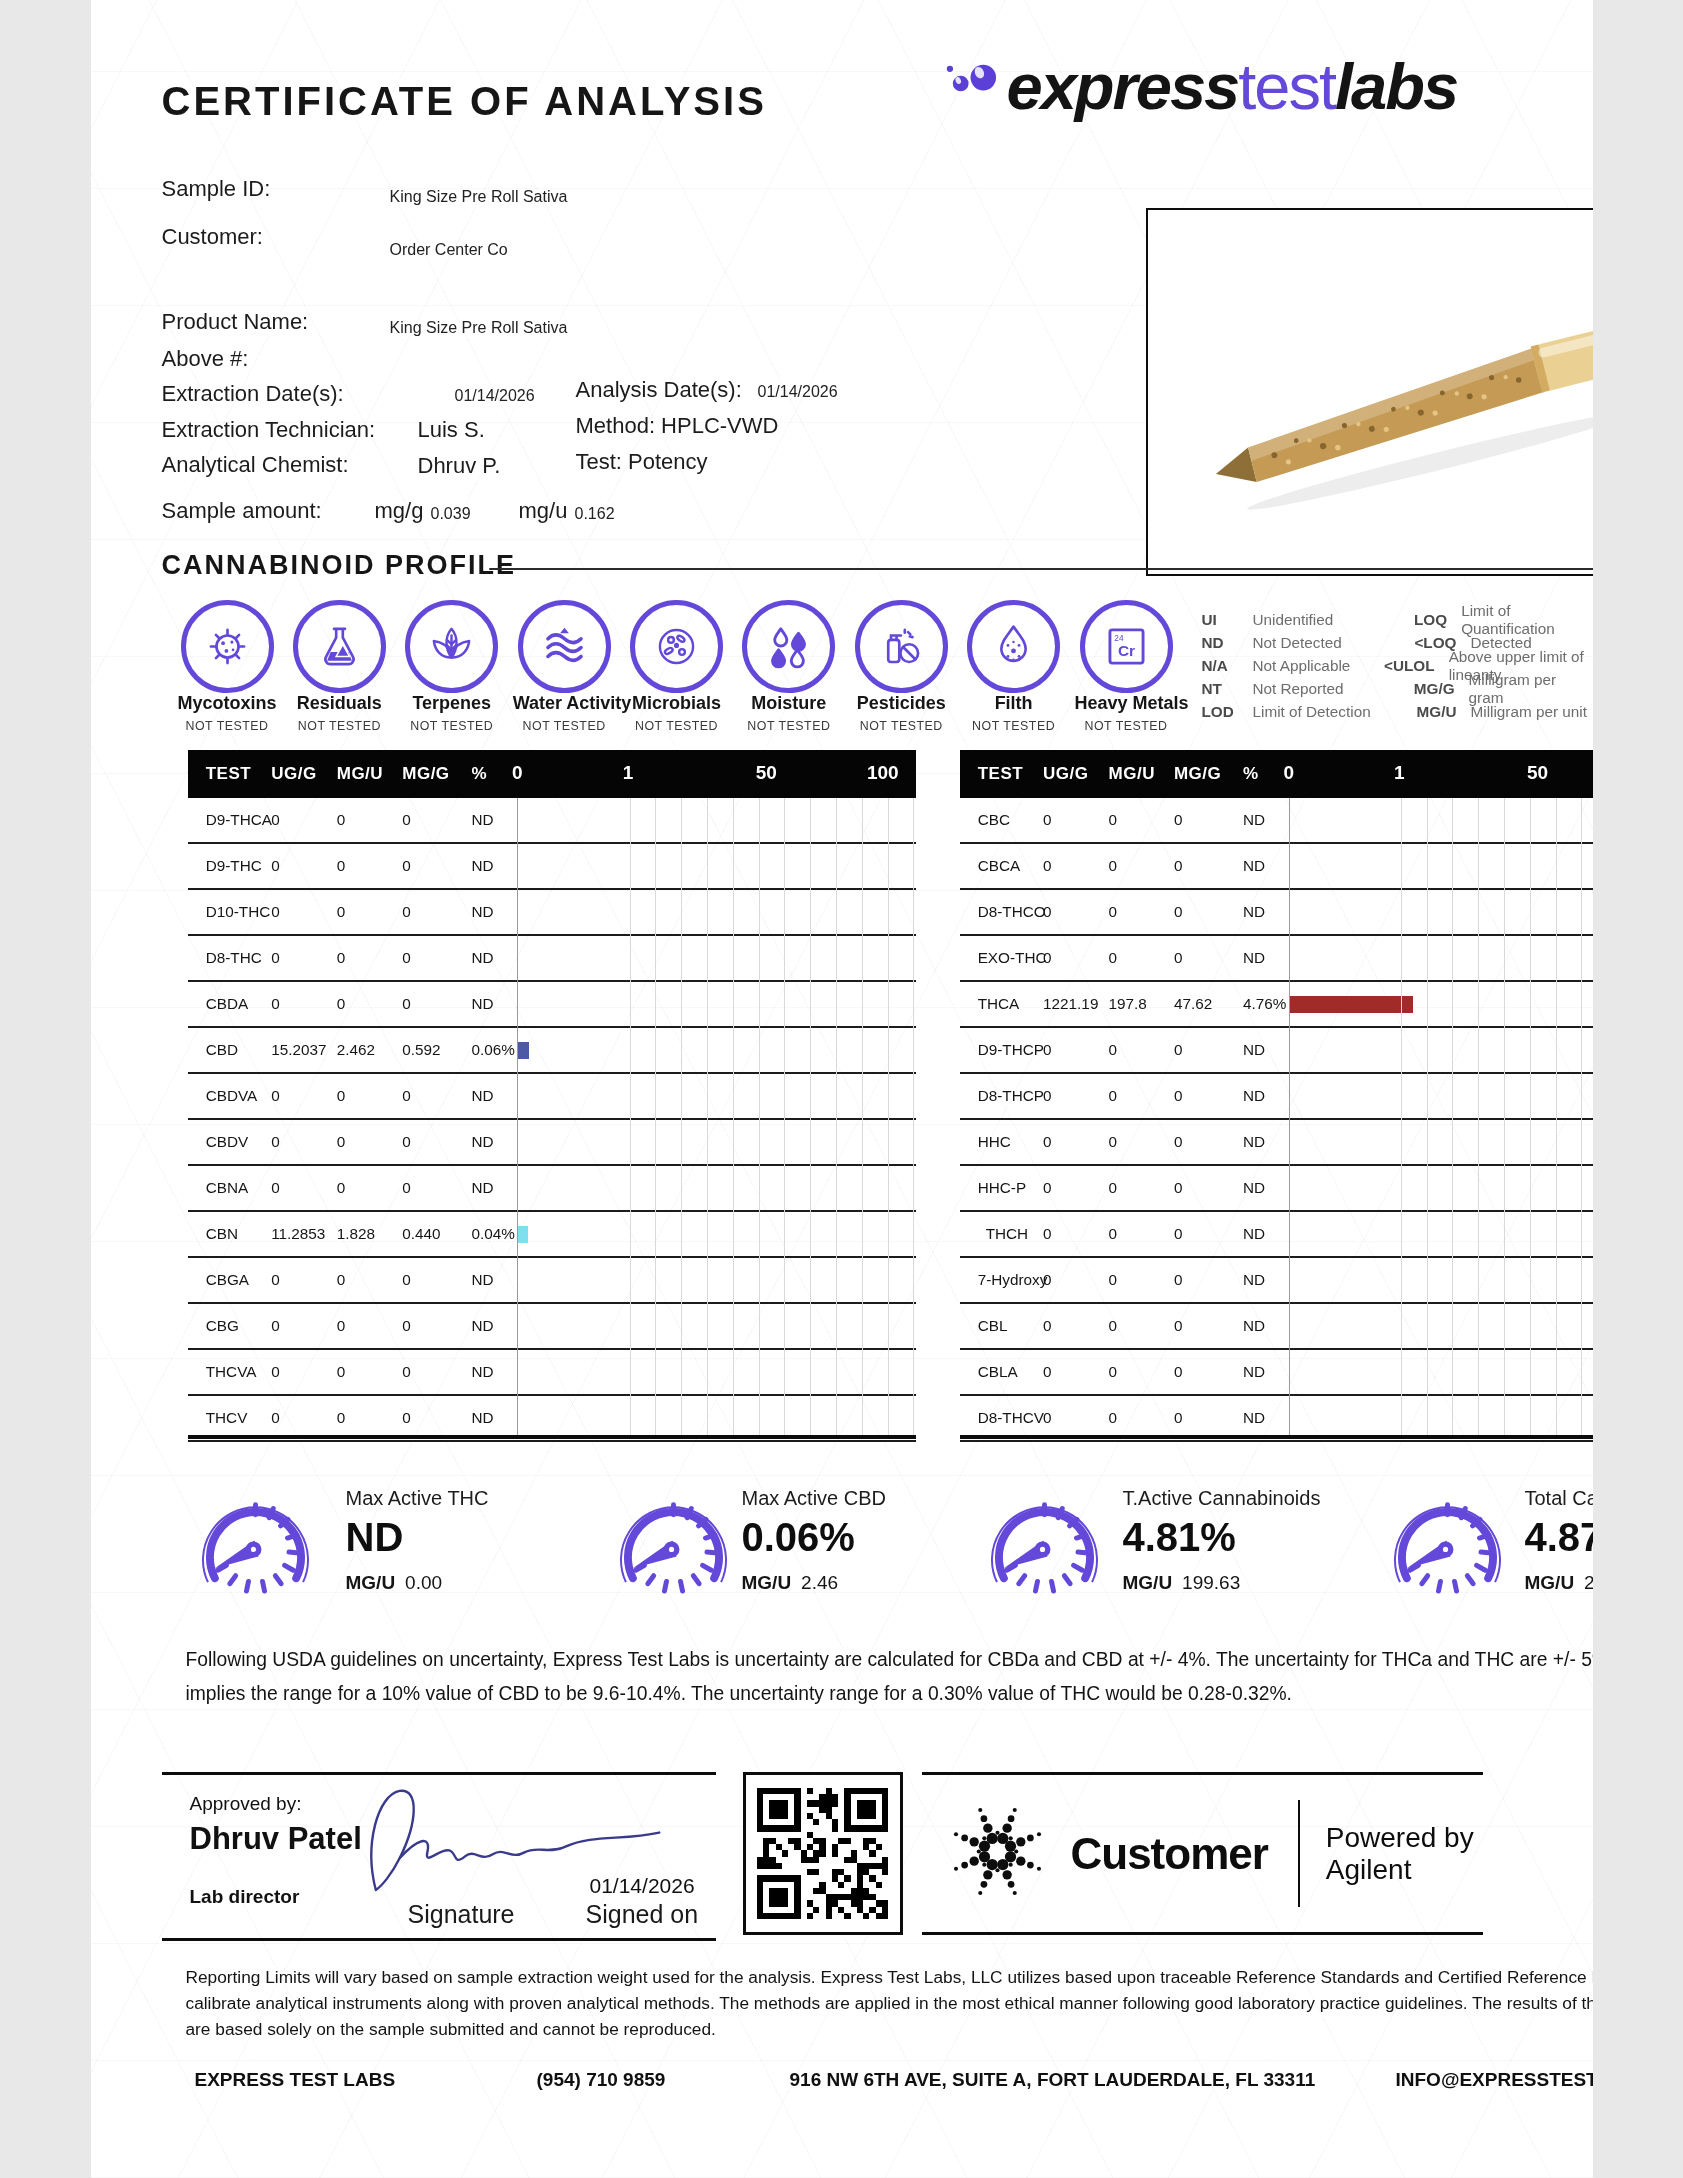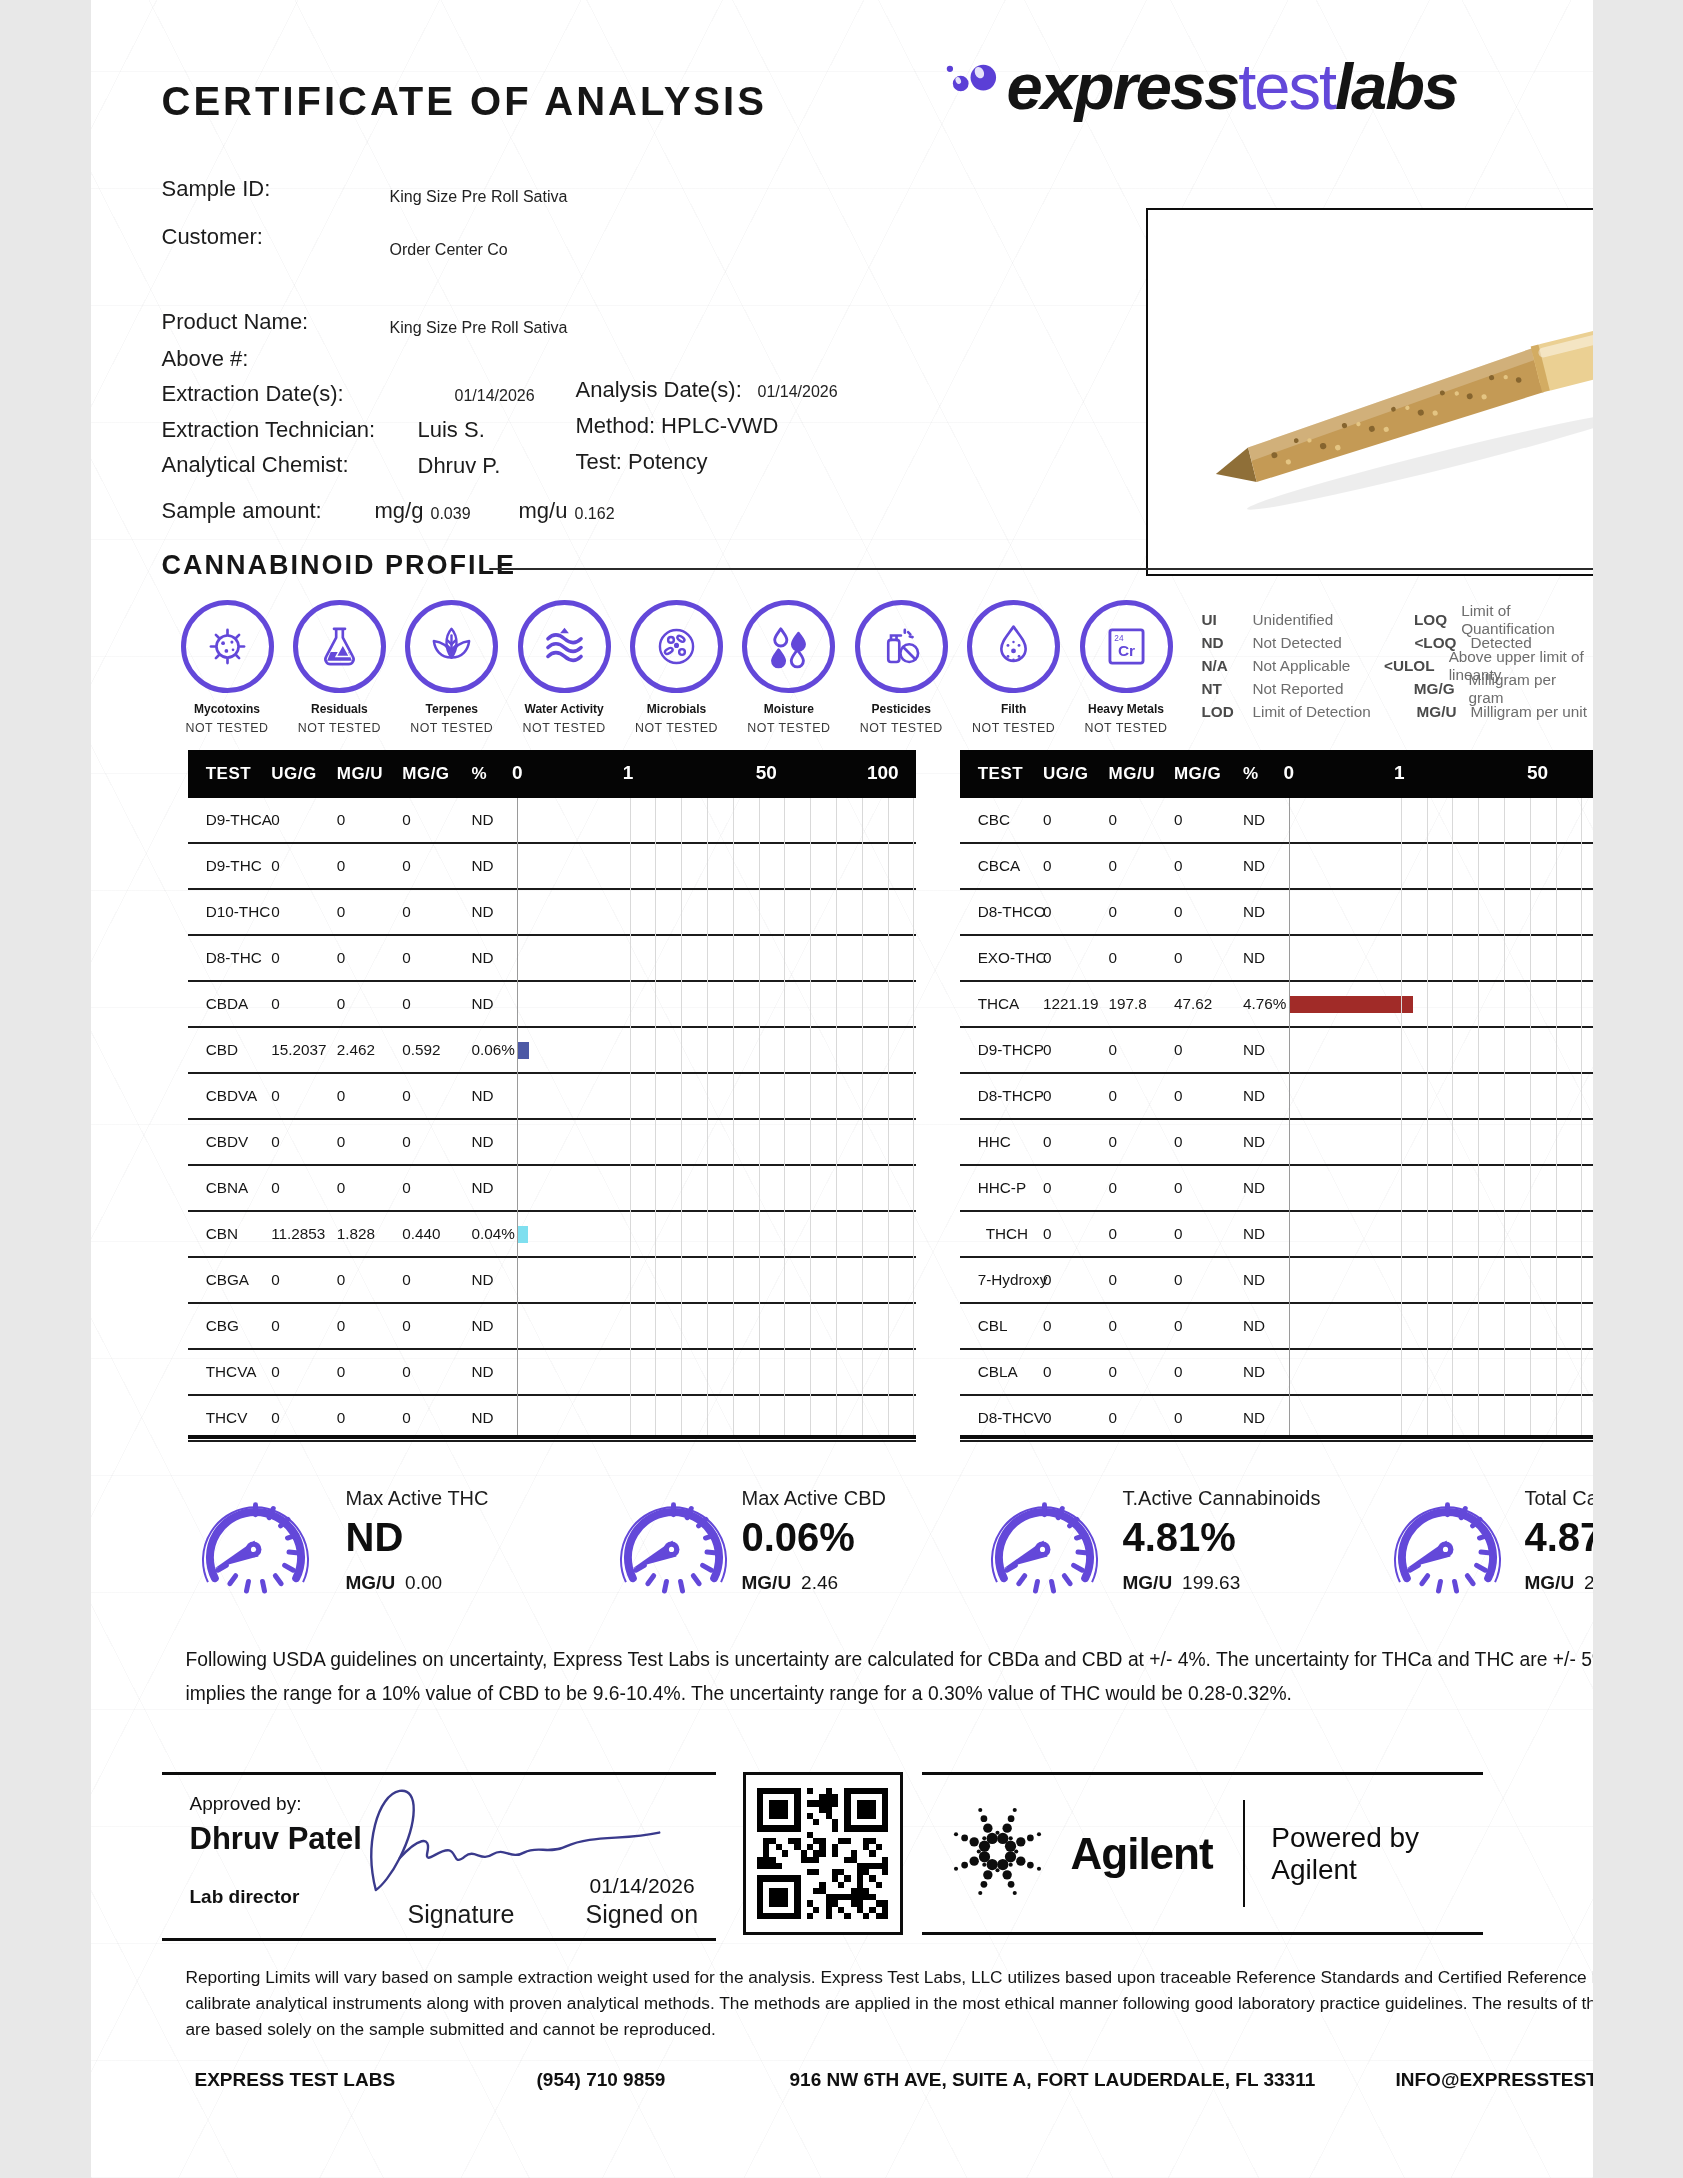--- a/index.html
+++ b/index.html
@@ -25,21 +25,21 @@
   .val{font-size:16px;color:#222;}
   .sect-title{font-size:27px;font-weight:bold;letter-spacing:2px;color:#161616;}
   .sect-rule{height:2px;background:#2b2b2b;border-radius:2px;}
   .photo-box{border:2px solid #0d0d0d;background:#fff;}
   
   .screens{display:flex;justify-content:space-between;}
   .screen{width:103px;text-align:center;}
   .screen-icon{width:83px;height:83px;border-radius:50%;border:5px solid var(--accent);
     display:flex;align-items:center;justify-content:center;margin:0 auto;color:var(--accent);background:transparent;}
   .screen-icon svg{width:53px;height:53px;}
-  .screen-label{font-size:12px;font-weight:bold;color:#161616;margin-top:9px;white-space:nowrap;}
+  .screen-label{font-size:18px;font-weight:bold;color:#161616;white-space:nowrap;}
   .screen-status{font-size:12.4px;color:#3a3a3a;margin-top:5px;letter-spacing:0.5px;}
   
   .legend-row{display:flex;height:23px;align-items:center;}
   .legend-abbr{font-weight:bold;color:#4a4a4a;font-size:15.3px;}
   .legend-desc{color:#6d6d6d;font-size:15.3px;}
   .legend-left .legend-abbr{width:51px;}
   .legend-right .legend-abbr{width:87px;text-align:right;margin-right:14px;}
   
   .tbl{position:absolute;border-bottom:4px solid #0c0c0c;}
   .tbl-header{position:absolute;left:0;top:0;right:0;height:48px;background:#050505;color:#fff;}
@@ -902,21 +902,21 @@
           <circle cx="69.1" cy="69.1" r="2.2" fill="#0d0d0d"></circle>
           <circle cx="55.0" cy="75.0" r="2.2" fill="#0d0d0d"></circle>
           <circle cx="40.9" cy="69.1" r="2.2" fill="#0d0d0d"></circle>
           <circle cx="35.0" cy="55.0" r="2.2" fill="#0d0d0d"></circle>
           <circle cx="40.9" cy="40.9" r="2.2" fill="#0d0d0d"></circle>
           <circle cx="55.0" cy="35.0" r="2.2" fill="#0d0d0d"></circle>
           <circle cx="69.1" cy="40.9" r="2.2" fill="#0d0d0d"></circle>
           <circle cx="75.0" cy="55.0" r="2.2" fill="#0d0d0d"></circle>
         </svg>
     </span>
-    <span class="agilent-name">Agilent</span>
+    <span class="agilent-name">Customer</span>
     <span class="agilent-div"></span>
     <span class="agilent-powered">Powered by Agilent</span>
   </div>
 
 
   <div class="abs disclaimer" style="left:95px;top:1964px;width:1501px;">Reporting Limits will vary based on sample extraction weight used for the analysis. Express Test Labs, LLC utilizes based upon traceable Reference Standards and Certified Reference Material to calibrate analytical instruments along with proven analytical methods. The methods are applied in the most ethical manner following good laboratory practice guidelines. The results of this report are based solely on the sample submitted and cannot be reproduced.</div>
 
   <div class="abs foot" style="left:104px;top:2069px;">EXPRESS TEST LABS</div>
   <div class="abs foot" style="left:446px;top:2069px;">(954) 710 9859</div>
   <div class="abs foot" style="left:699px;top:2069px;">916 NW 6TH AVE, SUITE A, FORT LAUDERDALE, FL 33311</div>

